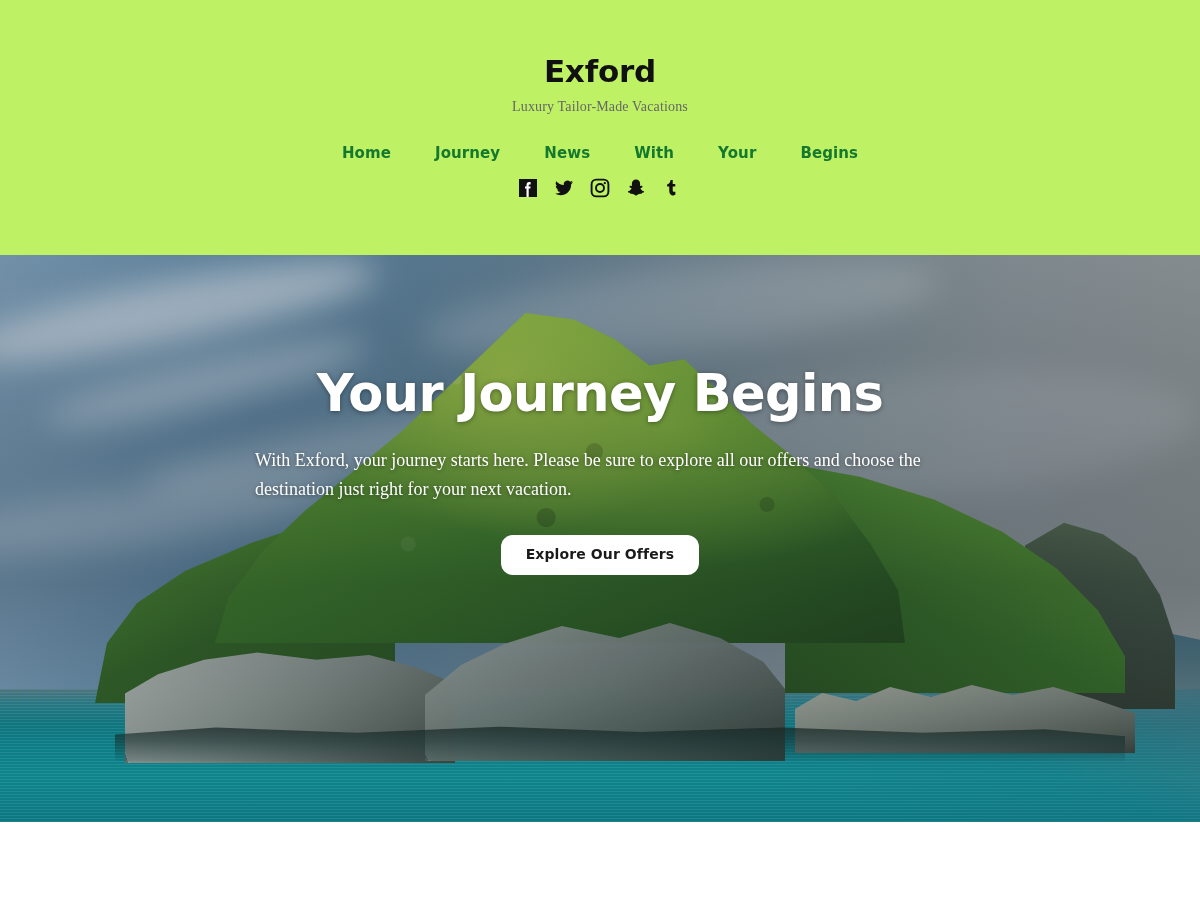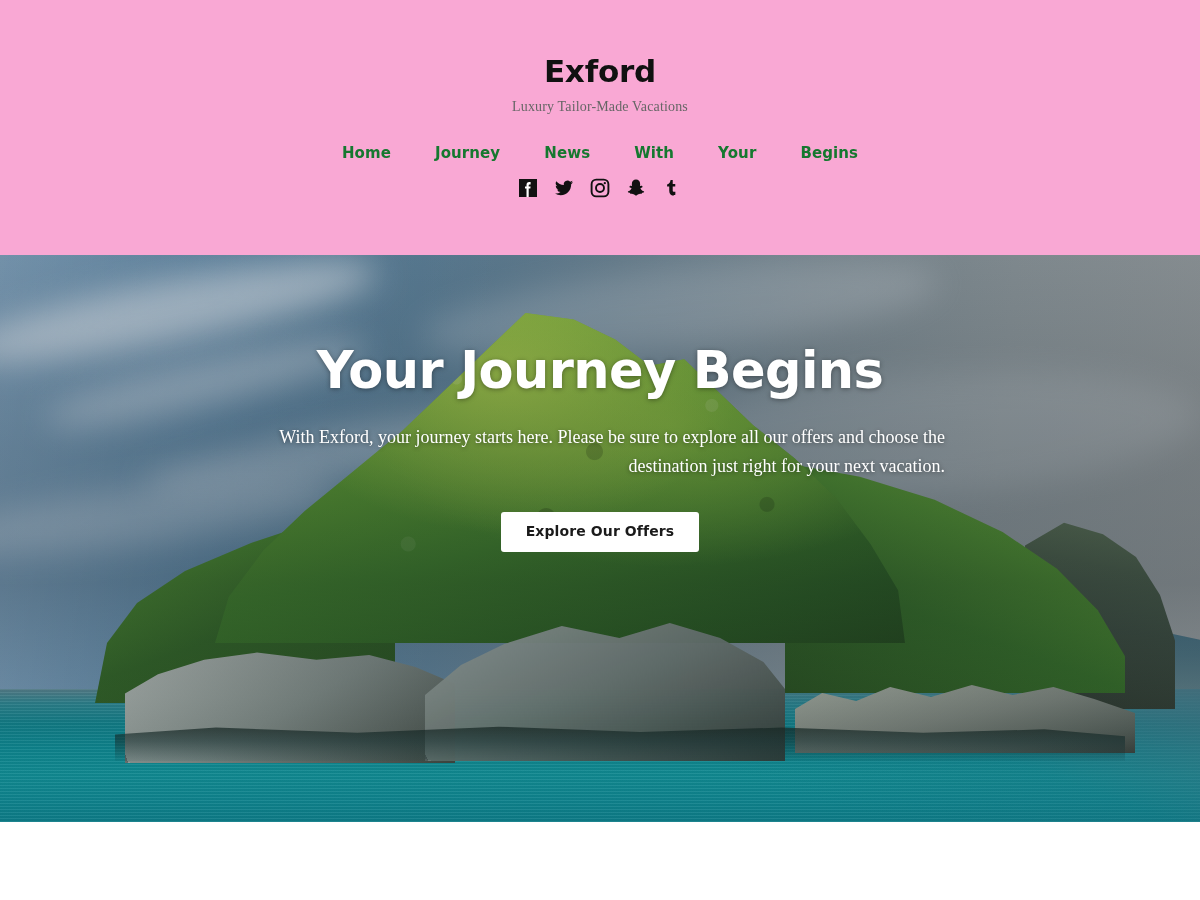--- a/index.html
+++ b/index.html
@@ -10,21 +10,21 @@
     height: 900px;
     background: #ffffff;
     font-family: "Liberation Sans", sans-serif;
     overflow: hidden;
   }
 
   
   .site-header {
     width: 1200px;
     height: 255px;
-    background: #f9a8d4;
+    background: #bef264;
     text-align: center;
     padding-top: 54px;
   }
 
   .site-title {
     font-family: "DejaVu Sans", sans-serif;
     font-size: 31px;
     font-weight: bold;
     color: #111111;
     letter-spacing: -0.2px;
@@ -296,22 +296,22 @@
 
   
   .hero-content {
     position: absolute;
     left: 0; top: 0;
     width: 1200px; height: 567px;
     display: flex;
     flex-direction: column;
     align-items: center;
     justify-content: flex-start;
-    padding-top: 88px;
-    text-align: right;
+    padding-top: 111px;
+    text-align: left;
   }
 
   .hero-title {
     font-family: "DejaVu Sans", sans-serif;
     font-size: 51px;
     font-weight: bold;
     color: #ffffff;
     letter-spacing: -0.6px;
     line-height: 1.08;
     text-shadow: 0 1px 5px rgba(0,0,0,0.38);
@@ -332,21 +332,21 @@
     margin-top: 31px;
     background: #ffffff;
     color: #1a1a1a;
     font-family: "DejaVu Sans", sans-serif;
     font-size: 14px;
     font-weight: bold;
     letter-spacing: 0.1px;
     text-decoration: none;
     padding: 12px 25px;
     border: none;
-    border-radius: 3px;
+    border-radius: 12px;
     cursor: pointer;
     line-height: 1.1;
   }
 
   
   .below-fold {
     width: 1200px;
     height: 78px;
     background: #ffffff;
   }

